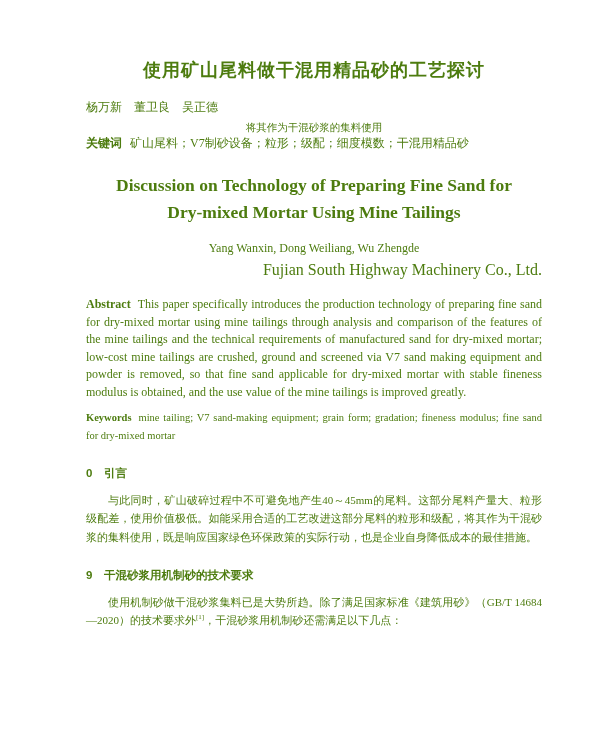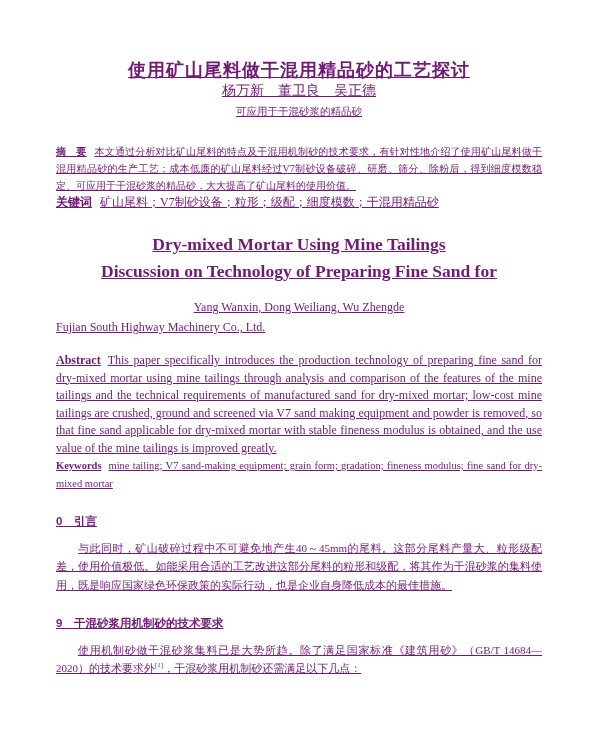--- a/index.html
+++ b/index.html
@@ -7,36 +7,35 @@
     padding: 0;
     background: #ffffff;
   }
   .page {
     position: relative;
     width: 600px;
     height: 733px;
     margin: 0 auto;
     background: #ffffff;
     box-sizing: border-box;
-    padding: 58px 58px 0 56px;
+    padding: 58px 58px 0 86px;
     overflow: hidden;
     font-family: "Liberation Serif", "DejaVu Serif", serif;
-    color: #701a75;
-    text-decoration: underline;
+    color: #4d7c0f;
   }
   .title-cn {
     text-align: center;
     font-size: 18px;
     font-weight: bold;
     letter-spacing: 1px;
     margin: 0 0 0 0;
   }
   .authors-cn {
-    text-align: center;
-    font-size: 14px;
+    font-size: 12px;
+    margin-top: 17px;
   }
   .affil-cn {
     text-align: center;
     font-size: 10.5px;
     margin-top: 5px;
   }
   .abs-cn {
     margin-top: 24px;
     font-size: 10px;
     line-height: 17px;
@@ -58,39 +57,39 @@
     font-weight: bold;
     line-height: 27px;
     margin-top: 20px;
   }
   .authors-en {
     text-align: center;
     font-size: 12px;
     margin-top: 15px;
   }
   .affil-en {
-    text-align: left;
-    font-size: 12px;
+    text-align: right;
+    font-size: 16px;
     margin-top: 5px;
   }
   .abs-en {
     margin-top: 17px;
     font-size: 12px;
     line-height: 17.5px;
     text-align: justify;
   }
   .abs-en .lbl, .kw-en .lbl {
     font-weight: bold;
     margin-right: 7px;
   }
   .kw-en {
     font-size: 10.5px;
     line-height: 17.5px;
     text-align: justify;
-    margin-top: 0;
+    margin-top: 8px;
   }
   .sec-head {
     font-weight: bold;
     font-size: 11.5px;
     margin-top: 22px;
     font-family: "Liberation Sans", "DejaVu Sans", sans-serif;
   }
   .body-p {
     font-size: 11px;
     line-height: 18.5px;
@@ -106,33 +105,30 @@
   }
 </style>
 </head>
 <body>
 
 <div class="page">
 
   <h1 class="title-cn">使用矿山尾料做干混用精品砂的工艺探讨</h1>
 
   <p class="authors-cn">杨万新　董卫良　吴正德</p>
-  <p class="affil-cn">可应用于干混砂浆的精品砂</p>
+  <p class="affil-cn">将其作为干混砂浆的集料使用</p>
 
-  <p class="abs-cn">
-    <span class="lbl">摘　要</span><span>本文通过分析对比矿山尾料的特点及干混用机制砂的技术要求，有针对性地介绍了使用矿山尾料做干混用精品砂的生产工艺；成本低廉的矿山尾料经过V7制砂设备破碎、研磨、筛分、除粉后，得到细度模数稳定、可应用于干混砂浆的精品砂，大大提高了矿山尾料的使用价值。</span>
-  </p>
 
   <p class="kw-cn">
     <span class="lbl">关键词</span><span>矿山尾料；V7制砂设备；粒形；级配；细度模数；干混用精品砂</span>
   </p>
 
   <div class="title-en">
+    <div>Discussion on Technology of Preparing Fine Sand for</div>
     <div>Dry-mixed Mortar Using Mine Tailings</div>
-    <div>Discussion on Technology of Preparing Fine Sand for</div>
   </div>
 
   <p class="authors-en">Yang Wanxin, Dong Weiliang, Wu Zhengde</p>
   <p class="affil-en">Fujian South Highway Machinery Co., Ltd.</p>
 
   <p class="abs-en">
     <span class="lbl">Abstract</span><span>This paper specifically introduces the production technology of preparing fine sand for dry-mixed mortar using mine tailings through analysis and comparison of the features of the mine tailings and the technical requirements of manufactured sand for dry-mixed mortar; low-cost mine tailings are crushed, ground and screened via V7 sand making equipment and powder is removed, so that fine sand applicable for dry-mixed mortar with stable fineness modulus is obtained, and the use value of the mine tailings is improved greatly.</span>
   </p>
 
   <p class="kw-en">

